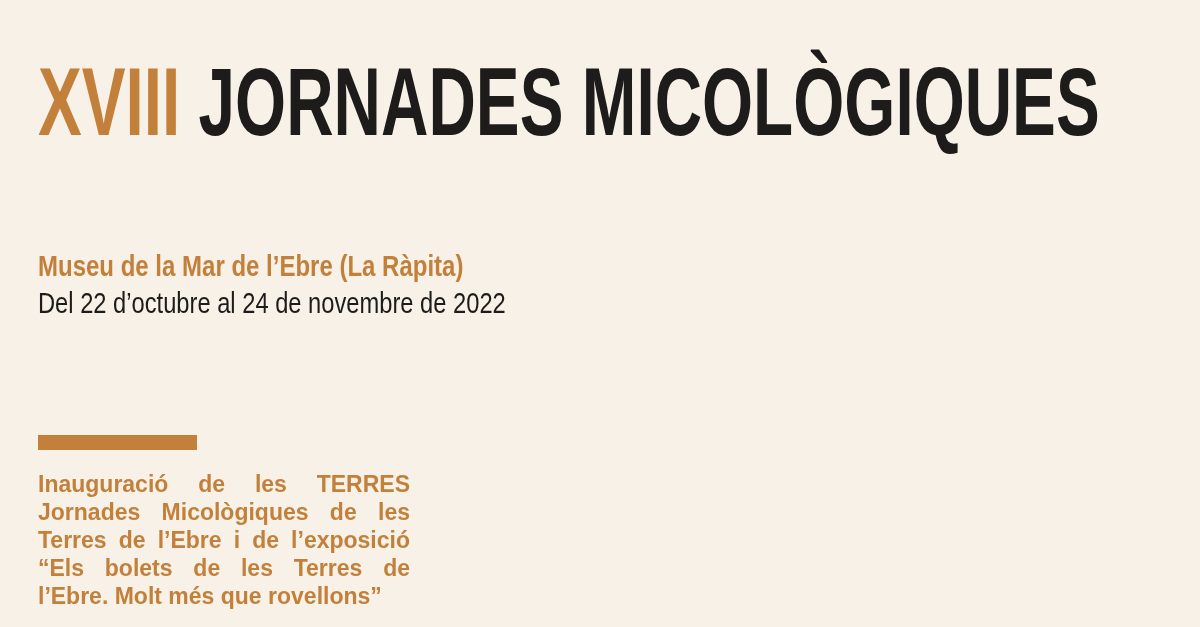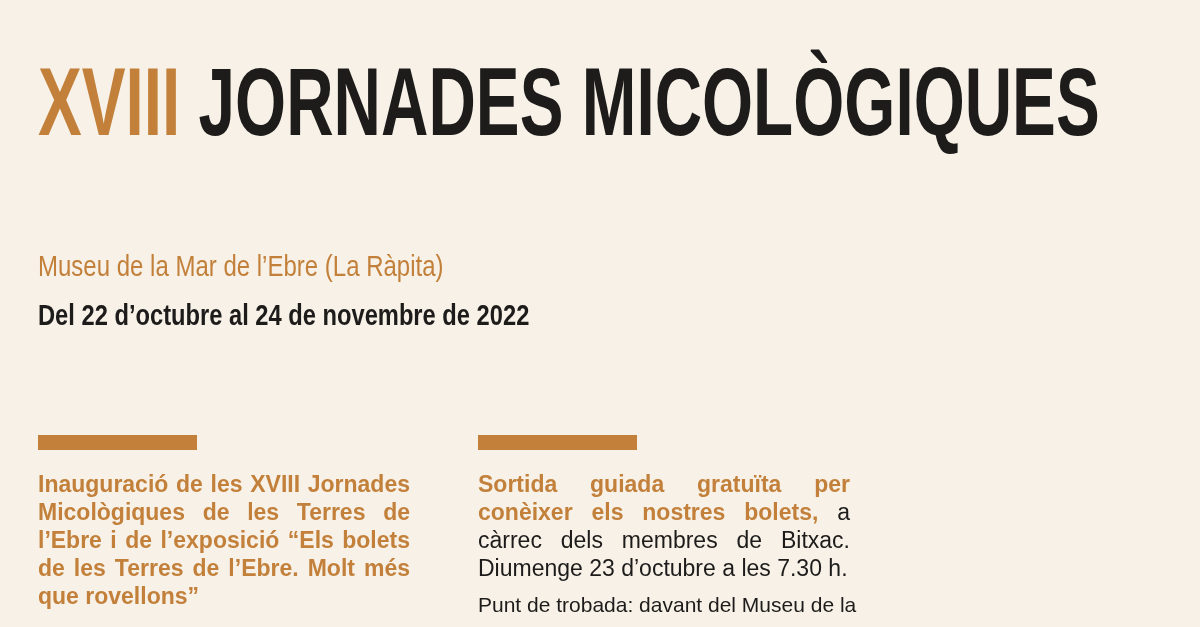--- a/index.html
+++ b/index.html
@@ -29,25 +29,25 @@
   .title{
     position:absolute;left:38px;top:54px;margin:0;
     font-size:96px;line-height:96px;font-weight:700;color:var(--ink);
   }
   .subtitle{
     position:absolute;left:38px;top:144px;margin:0;
     font-size:59px;line-height:59px;font-weight:700;color:var(--accent);
   }
   .venue{
     position:absolute;left:38px;top:250px;margin:0;
-    font-size:30px;line-height:32px;font-weight:400;color:var(--accent);
+    font-size:30px;line-height:32px;font-weight:700;color:var(--accent);
   }
   .dates{
-    position:absolute;left:38px;top:299px;margin:0;
-    font-size:30px;line-height:32px;font-weight:700;color:var(--ink);
+    position:absolute;left:38px;top:287px;margin:0;
+    font-size:30px;line-height:32px;font-weight:400;color:var(--ink);
   }
 
   .col{position:absolute;top:435px;width:372px;}
   .col-left{left:38px;}
   .col-right{left:478px;}
   .bar{width:159px;height:15px;background:var(--accent);}
   .lead{
     margin:20px 0 0;
     font-size:23px;line-height:28px;
     text-align:justify;
@@ -69,22 +69,17 @@
 
   <h1 class="title"><span class="cx t1"><span class="accent">XVIII</span><span> JORNADES MICOLÒGIQUES</span></span></h1>
 
 
   <p class="venue"><span class="cx t3">Museu de la Mar de l’Ebre (La Ràpita)</span></p>
 
   <p class="dates"><span class="cx t4">Del 22 d’octubre al 24 de novembre de 2022</span></p>
 
   <section class="col col-left">
     <div class="bar"></div>
-    <p class="lead"><span class="hl">Inauguració de les XVIII Jornades Micològiques de les Terres de l’Ebre i de l’exposició “Els bolets de les Terres de l’Ebre. Molt més que rovellons”</span><span class="rest"></span></p>
+    <p class="lead"><span class="hl">Inauguració de les TERRES Jornades Micològiques de les Terres de l’Ebre i de l’exposició “Els bolets de les Terres de l’Ebre. Molt més que rovellons”</span><span class="rest"></span></p>
   </section>
 
-  <section class="col col-right">
-    <div class="bar"></div>
-    <p class="lead"><span class="hl">Sortida guiada gratuïta per conèixer els nostres bolets,</span><span class="rest"> a càrrec dels membres de Bitxac. Diumenge 23 d’octubre a les 7.30 h.</span></p>
-    <p class="note">Punt de trobada: davant del Museu de la</p>
-  </section>
 
 </div>
 
 </body></html>

